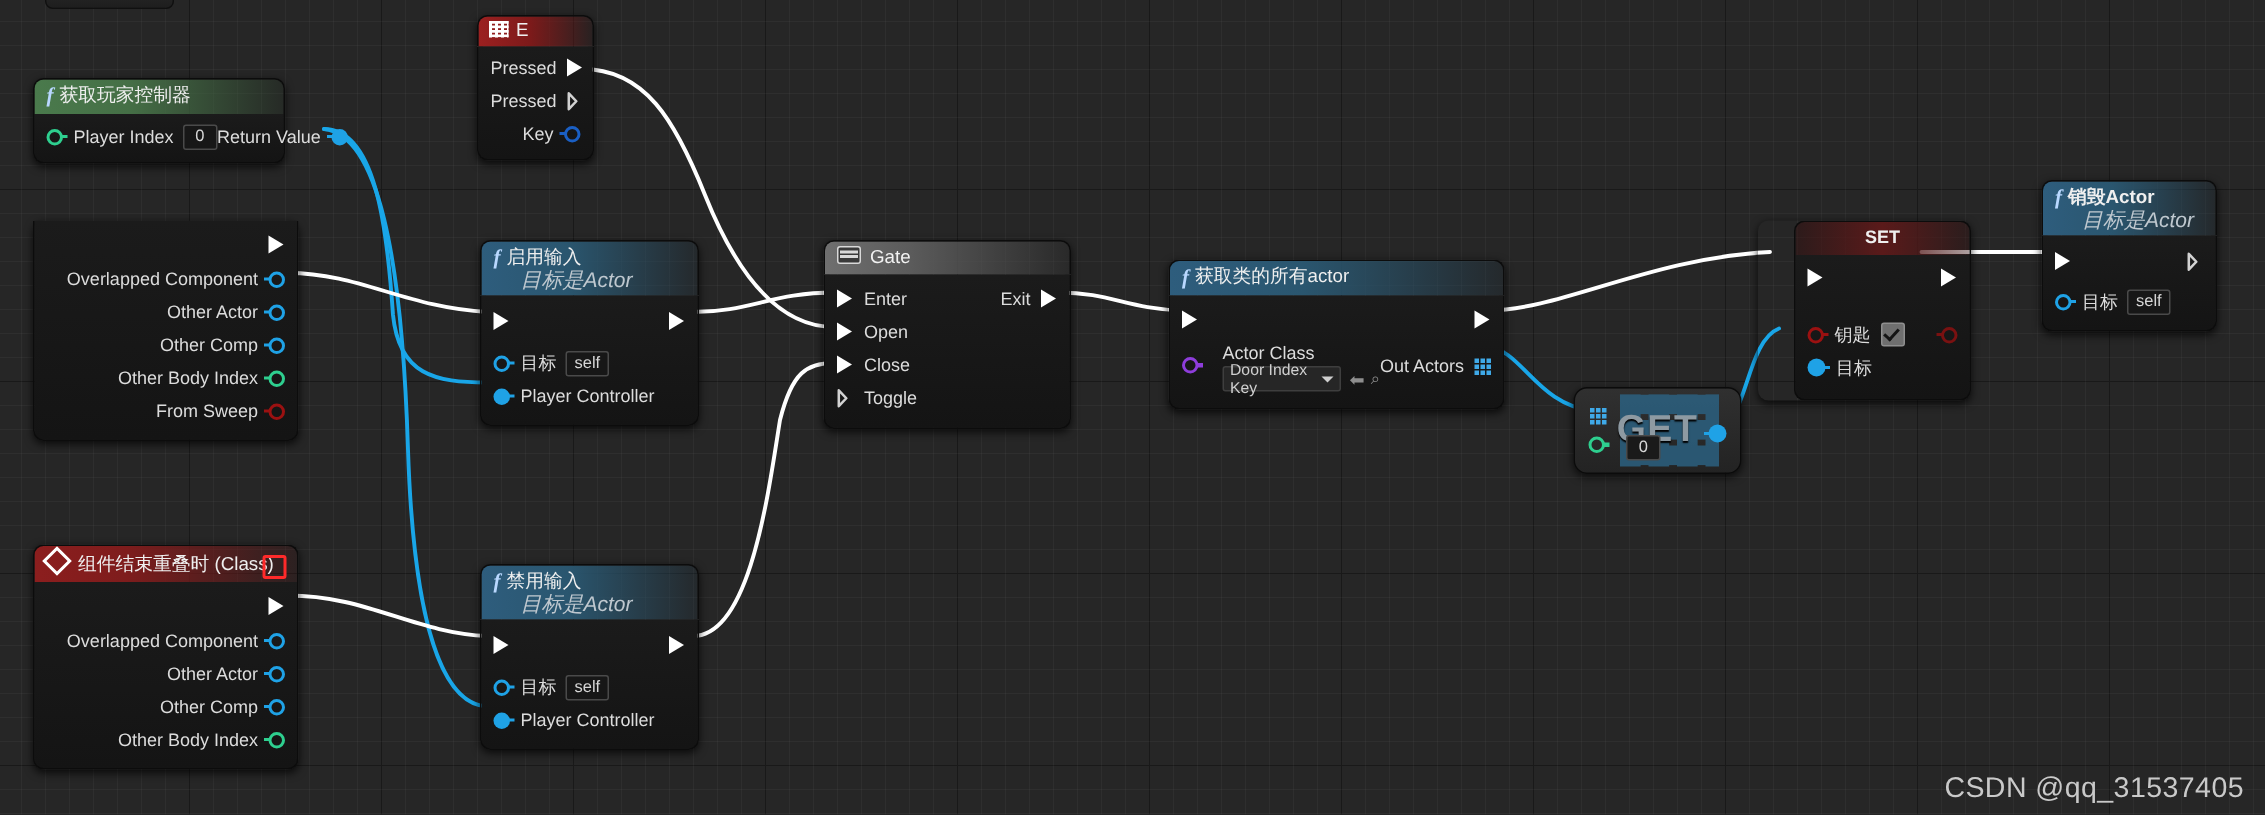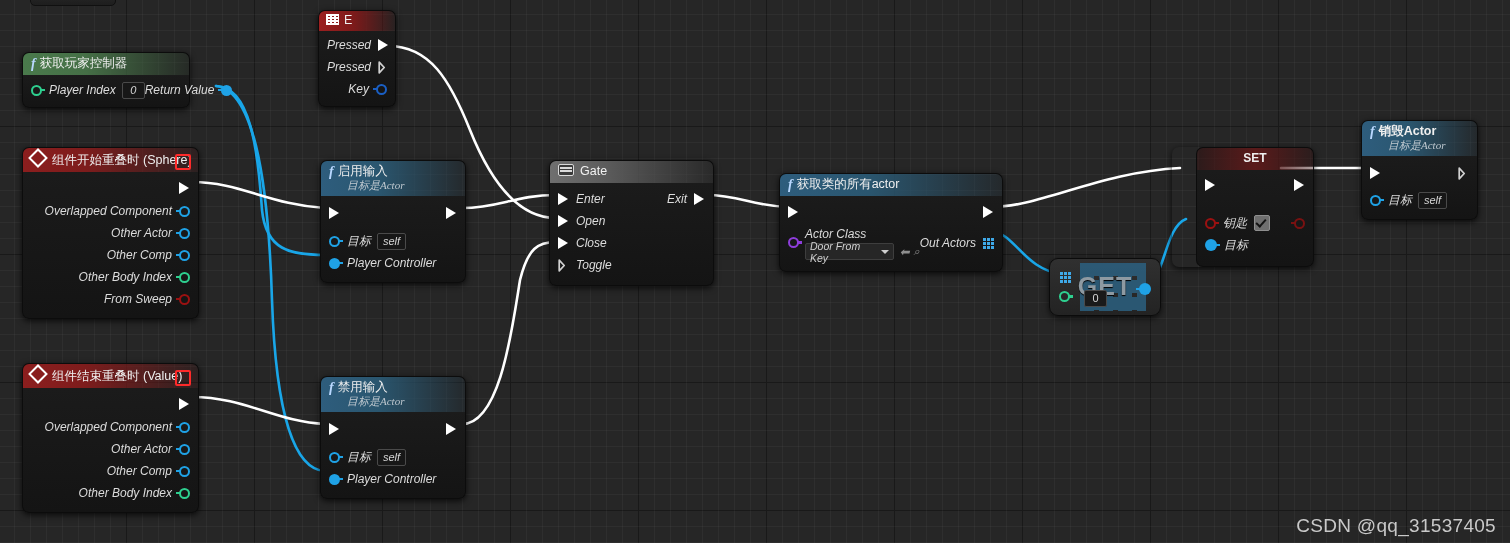--- a/index.html
+++ b/index.html
@@ -26,32 +26,32 @@
     background:linear-gradient(to bottom,#1b1b1b,#141414);
     border:1px solid #0c0c0c;border-top:none;
     border-radius:0 0 7px 7px;
   }
   .hdr{
     position:relative;border-radius:7px 7px 0 0;
     padding:3px 10px 4px 8px;border:1px solid #0c0c0c;border-bottom:none;
     overflow:hidden;
   }
   .hdr .t1{font-size:12.5px;color:#efefef;line-height:15px;white-space:nowrap;}
-  .hdr .t2{font-size:11px;color:#bfc8cf;font-style:italic;line-height:13px;white-space:nowrap;font-family:Liberation Serif, serif;}
+  .hdr .t2{font-size:14px;color:#bfc8cf;font-style:italic;line-height:13px;white-space:nowrap;}
   .fn-ico{display:inline-block;color:#b9d8ff;font-style:italic;font-family:"Liberation Serif",serif;
           font-size:14px;font-weight:bold;margin-right:4px;vertical-align:-1px;}
 
   .hdr.fn{background:linear-gradient(to right,#2e5d7d 0%,#2a566f 40%,rgba(32,50,62,.25) 100%);}
   .hdr.green{background:linear-gradient(to right,#4a7a4c 0%,#456f46 38%,rgba(38,58,38,.2) 100%);}
   .hdr.ev{background:linear-gradient(to right,#8c1e1e 0%,#7e1c1c 35%,rgba(60,18,18,.25) 100%);}
   .hdr.key{background:linear-gradient(to right,#9c2020 0%,#7d1a1a 45%,rgba(50,14,14,.2) 100%);}
   .hdr.grey{background:linear-gradient(to right,#6f6f6f 0%,#5b5b5b 35%,rgba(48,48,48,.35) 100%);text-align:left;}
   .hdr.setn{background:linear-gradient(to right,rgba(50,16,16,.5) 0%,#5a1a1a 50%,rgba(50,16,16,.4) 100%);text-align:center;}
 
-  .row{position:relative;display:flex;align-items:center;height:22px;padding:0 8px;font-style:italic;}
+  .row{position:relative;display:flex;align-items:center;height:22px;padding:0 8px;}
   .row.r{justify-content:flex-end;}
   .lbl{font-size:12px;color:#dcdcdc;white-space:nowrap;}
 
   
   .pin{width:11px;height:11px;flex:none;}
   .pin.circ{border-radius:50%;box-sizing:border-box;}
   .pin.hollow{background:transparent;border:2.2px solid currentColor;}
   .pin.hollow::after{content:"";position:absolute;}
   .pin.fill{background:currentColor;border:none;}
   .pinwrap{position:relative;display:flex;align-items:center;}
@@ -176,24 +176,20 @@
         <span class="lbl">Key</span>
         <span class="pinwrap right" style="color:#1a5fc4;margin-left:7px;">
             <span class="nub"></span>
             <span class="pin circ hollow"></span>
           </span>
       </div>
     </div>
   </div>
 
   <div class="node" id="n-begin" style="left:22px;top:147px;width:177px;">
-    <div class="hdr ev">
-      <div class="t1"><span class="diamond"></span><span>组件开始重叠时 (Sphere)</span></div>
-      <span class="stopsq"></span>
-    </div>
     <div class="body" style="padding:4px 0 8px;">
       <div class="row r" style="height:24px;">
         <span class="arrow-out"></span>
       </div>
       <div class="row r">
         <span class="lbl">Overlapped Component</span>
         <span class="pinwrap right" style="color:#1fa2e6;margin-left:7px;">
             <span class="nub"></span>
             <span class="pin circ hollow"></span>
           </span>
@@ -224,21 +220,21 @@
         <span class="pinwrap right" style="color:#9b1111;margin-left:7px;">
             <span class="nub"></span>
             <span class="pin circ hollow"></span>
           </span>
       </div>
     </div>
   </div>
 
   <div class="node" id="n-end" style="left:22px;top:363px;width:177px;">
     <div class="hdr ev">
-      <div class="t1"><span class="diamond"></span><span>组件结束重叠时 (Value)</span></div>
+      <div class="t1"><span class="diamond"></span><span>组件结束重叠时 (Class)</span></div>
       <span class="stopsq"></span>
     </div>
     <div class="body" style="padding:4px 0 8px;">
       <div class="row r" style="height:24px;">
         <span class="arrow-out"></span>
       </div>
       <div class="row r">
         <span class="lbl">Overlapped Component</span>
         <span class="pinwrap right" style="color:#1fa2e6;margin-left:7px;">
             <span class="nub"></span>
@@ -366,25 +362,25 @@
       <div class="row" style="height:22px;">
         <span class="arrow-out"></span>
         <span style="flex:1"></span>
         <span class="arrow-out"></span>
       </div>
       <div class="row" style="height:36px;align-items:flex-start;padding-top:4px;">
         <span class="pinwrap left" style="color:#8e3ddb;margin-top:10px;">
             <span class="pin circ hollow"></span>
             <span class="nub"></span>
           </span>
-        <div style="margin-left:6px;">
+        <div style="margin-left:16px;">
           <div class="lbl">Actor Class</div>
           <div style="display:flex;align-items:center;margin-top:2px;">
             <div style="background:#262626;border:1px solid #3e3e3e;border-radius:2px;height:15px;display:flex;align-items:center;padding:0 4px;">
-              <span style="font-size:10.5px;color:#cfcfcf;">Door From Key</span>
+              <span style="font-size:10.5px;color:#cfcfcf;">Door Index Key</span>
               <span style="margin-left:4px;width:0;height:0;border-left:4px solid transparent;border-right:4px solid transparent;border-top:4px solid #cfcfcf;"></span>
             </div>
             <span style="margin-left:6px;color:#8e8e8e;font-size:12px;">⬅</span>
             <span style="margin-left:4px;color:#8e8e8e;font-size:11px;">⌕</span>
           </div>
         </div>
         <span style="flex:1"></span>
         <div style="display:flex;align-items:center;margin-top:9px;">
           <span class="lbl">Out Actors</span>
           <span class="arrgrid" style="margin-left:7px;">

